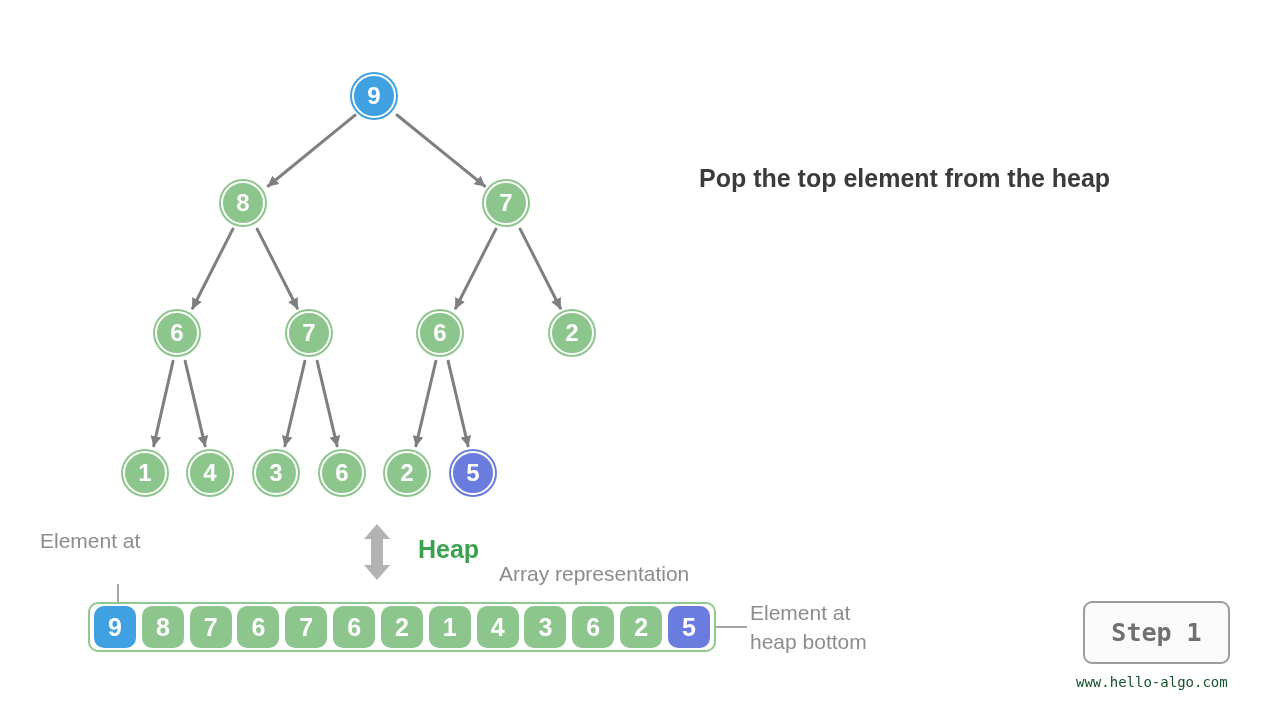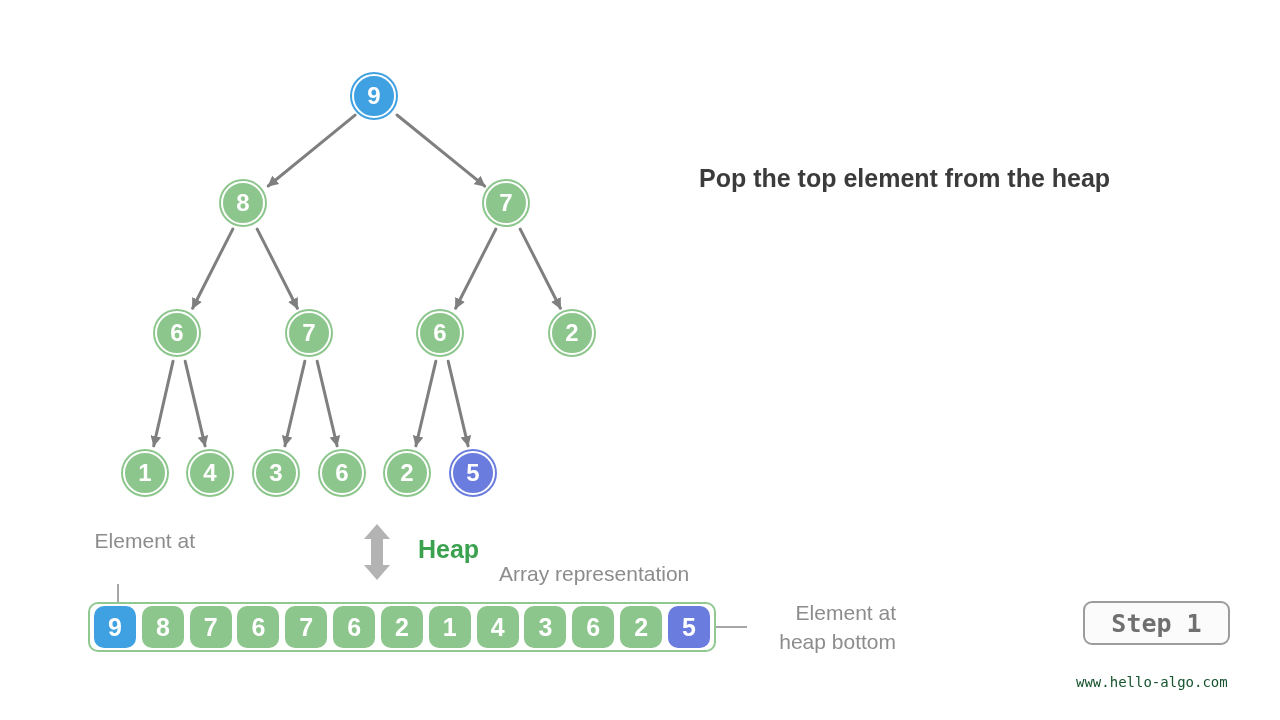--- a/index.html
+++ b/index.html
@@ -25,32 +25,32 @@
          display:flex;align-items:center;justify-content:space-between;padding:0 4px;}
   .cell{width:42px;height:42px;border-radius:10px;display:flex;align-items:center;justify-content:center;
         color:#ffffff;font-weight:bold;font-size:25px;}
 
   
   .title{position:absolute;left:654px;top:164px;font-size:25px;font-weight:bold;color:#3b3b3b;white-space:nowrap;margin-left:45px;}
   .rep{position:absolute;color:#8c8c8c;font-size:21px;white-space:nowrap;}
   .rep-tree{left:499px;top:511px;}
   .rep-array{left:499px;top:562px;}
   .heap-label{position:absolute;left:418px;top:535px;font-size:25px;font-weight:bold;color:#3aa14e;}
-  .ann{position:absolute;color:#8c8c8c;font-size:21px;line-height:29px;text-align:right;}
+  .ann{position:absolute;color:#8c8c8c;font-size:21px;line-height:29px;text-align:left;}
   .ann-top{left:40px;top:526px;width:155px;}
   .ann-bottom{left:750px;top:598px;width:146px;}
   .ann span{display:block;}
 
   
   .conn{position:absolute;background:#a6a6a6;}
   .conn-v{left:117px;top:584px;width:1.5px;height:19px;}
   .conn-h{left:714px;top:626px;width:33px;height:1.5px;}
 
   
-  .step{position:absolute;left:1083px;top:601px;width:147px;height:44px;box-sizing:border-box;
+  .step{position:absolute;left:1083px;top:601px;width:147px;height:63px;box-sizing:border-box;
         border:2px solid #9c9c9c;border-radius:9px;background:#fbfbfb;
         display:flex;align-items:center;justify-content:center;
         font-family:"DejaVu Sans Mono",monospace;font-weight:bold;font-size:25px;color:#707070;}
   .watermark{position:absolute;left:1076px;top:674px;font-family:"DejaVu Sans Mono",monospace;
              font-size:14px;color:#14532d;white-space:nowrap;}
 </style>
 </head>
 <body>
 
 <div class="canvas">

